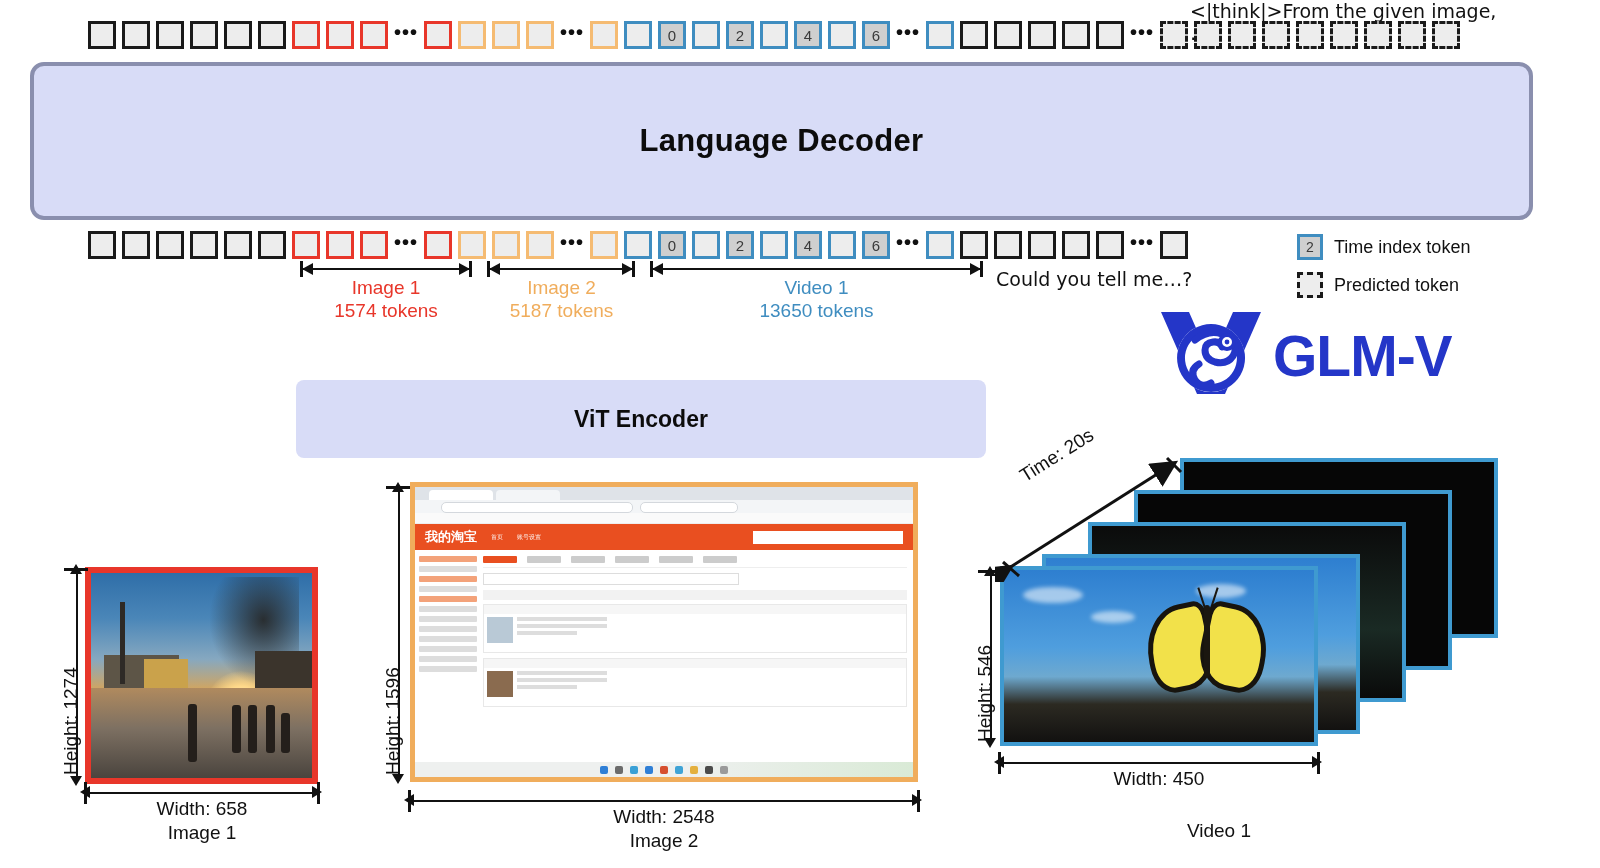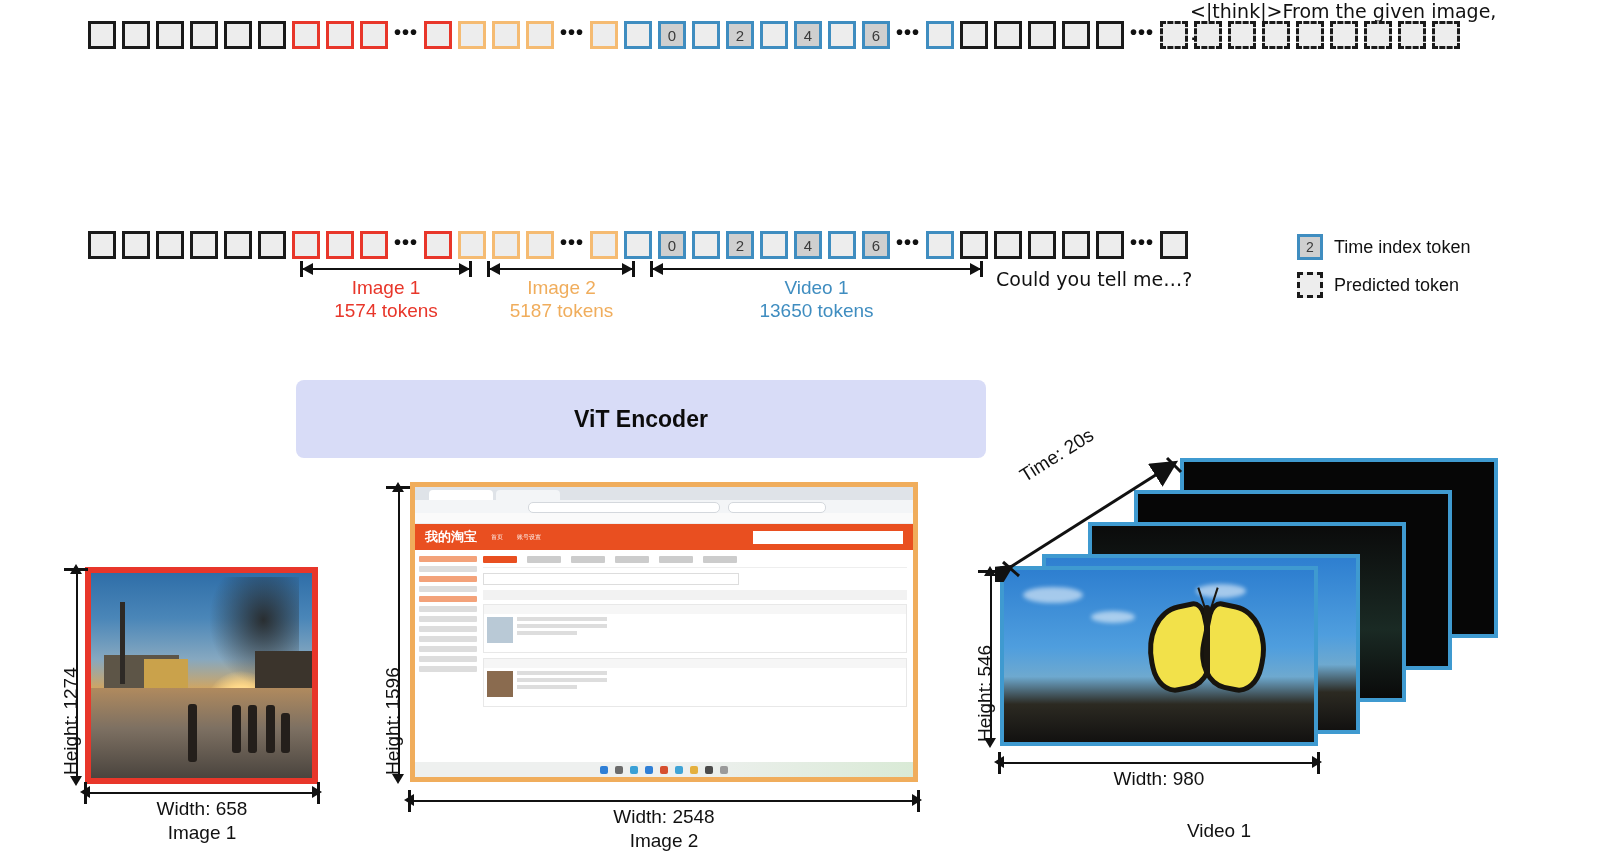--- a/index.html
+++ b/index.html
@@ -72,21 +72,21 @@
   .legrow .lb{font-size:18px;color:#111;}
 
   
   .logo{position:absolute;left:1155px;top:306px;width:350px;height:100px;
         display:flex;align-items:center;}
   .logo .word{font-size:57px;font-weight:bold;color:#2436c8;letter-spacing:-1px;
                margin-left:6px;font-family:"Liberation Sans",sans-serif;}
 
   
   .media{position:absolute;}
-  .imgbox{position:absolute;box-sizing:border-box;overflow:hidden;text-align:center;}
+  .imgbox{position:absolute;box-sizing:border-box;overflow:hidden;}
   .dimlbl{position:absolute;font-size:19px;color:#111;}
   .vert{transform:rotate(-90deg);transform-origin:left top;white-space:nowrap;}
 
   
   .dimline-v{position:absolute;width:2px;background:#111;}
   .dimline-h{position:absolute;height:2px;background:#111;}
   .cap{position:absolute;background:#111;}
   .ar-up{position:absolute;width:0;height:0;border-left:6px solid transparent;
      border-right:6px solid transparent;border-bottom:10px solid #111;}
   .ar-dn{position:absolute;width:0;height:0;border-left:6px solid transparent;
@@ -201,20 +201,23 @@
       <span class="tok dashed"></span>
       <span class="tok dashed"></span>
       <span class="tok dashed"></span>
       <span class="tok dashed"></span>
       <span class="tok dashed"></span>
       <span class="tok dashed"></span>
       <span class="tok dashed"></span>
       <span class="tok dashed"></span>
     </div>
 
+  <div class="decoder">
+    <span>Language Decoder</span>
+  </div>
 
   <div class="token-row" id="botRow" style="left:88px;top:228px;">
       <span class="tok"></span>
       <span class="tok"></span>
       <span class="tok"></span>
       <span class="tok"></span>
       <span class="tok"></span>
       <span class="tok"></span>
       <span class="tok red"></span>
       <span class="tok red"></span>
@@ -287,20 +290,32 @@
     <div class="legrow">
       <span class="sw time">2</span>
       <span class="lb">Time index token</span>
     </div>
     <div class="legrow">
       <span class="sw pred"></span>
       <span class="lb">Predicted token</span>
     </div>
   </div>
 
+  <div class="logo">
+    <svg width="112" height="96" viewBox="0 0 112 96">
+      <path d="M6 4 L34 4 L56 54 L78 4 L106 4 L70 86 L42 86 Z" fill="#2436c8"></path>
+      <circle cx="56" cy="50" r="34" fill="#ffffff"></circle>
+      <path d="M56 16 a34 34 0 1 0 0.1 0 z M56 24 a26 26 0 1 1 -0.1 0 z" fill="#2436c8"></path>
+      <path d="M40 32 q18 -14 34 -2 q10 8 4 18 q-6 9 -18 6 q-10 -3 -10 -12 q0 -7 8 -8 q7 -1 9 5" fill="none" stroke="#2436c8" stroke-width="7" stroke-linecap="round"></path>
+      <circle cx="72" cy="34" r="7" fill="#ffffff" stroke="#2436c8" stroke-width="4"></circle>
+      <circle cx="72" cy="34" r="2.4" fill="#2436c8"></circle>
+      <path d="M44 56 q-10 6 -4 16 q6 9 16 3" fill="none" stroke="#2436c8" stroke-width="7" stroke-linecap="round"></path>
+    </svg>
+    <span class="word">GLM-V</span>
+  </div>
 
   <div class="media">
     <div class="imgbox" style="left:85px;top:567px;width:233px;height:217px;border:6px solid #e8362a;">
       <div class="street">
         <div class="sun"></div>
         <div class="tree"></div>
         <div class="bld-l"></div>
         <div class="bill"></div>
         <div class="chim"></div>
         <div class="bld-r"></div>
@@ -469,17 +484,17 @@
     <div class="ar-up" style="left:984px;top:566px;"></div>
     <div class="ar-dn" style="left:984px;top:738px;"></div>
     <div class="cap" style="left:978px;top:570px;width:24px;height:3px;"></div>
     <div class="dimlbl vert" style="left:974px;top:742px;">Height: 546</div>
 
     <div class="dimline-h" style="left:1000px;top:762px;width:318px;"></div>
     <div class="ar-lf" style="left:994px;top:756px;"></div>
     <div class="ar-rt" style="left:1312px;top:756px;"></div>
     <div class="cap" style="left:998px;top:752px;width:3px;height:22px;"></div>
     <div class="cap" style="left:1317px;top:752px;width:3px;height:22px;"></div>
-    <div class="dimlbl" style="left:1000px;top:768px;width:318px;text-align:center;">Width: 980</div>
+    <div class="dimlbl" style="left:1000px;top:768px;width:318px;text-align:center;">Width: 450</div>
     <div class="dimlbl c-blue" style="left:1060px;top:820px;width:318px;text-align:center;">Video 1</div>
   </div>
 
 </div>
 
 </body></html>

